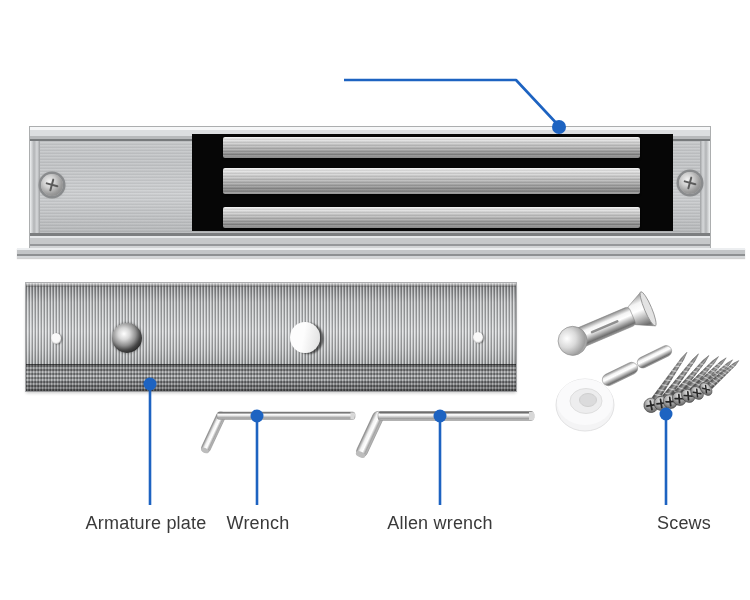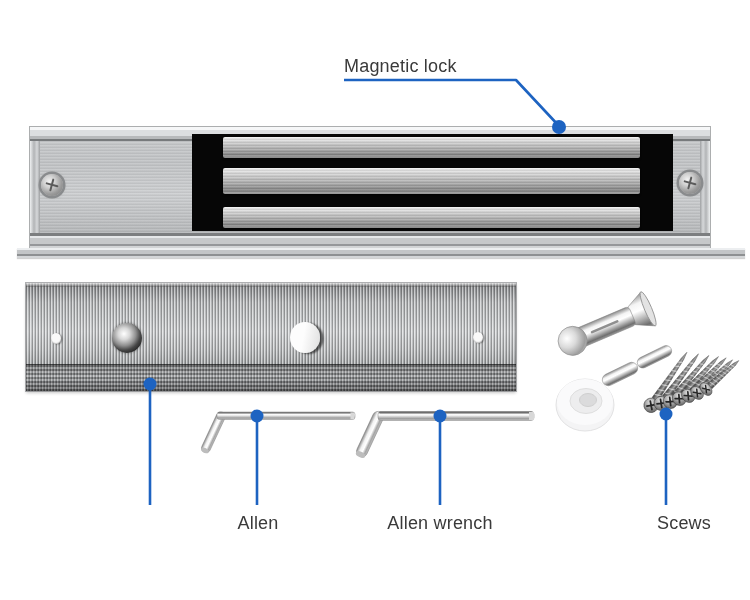--- a/index.html
+++ b/index.html
@@ -244,17 +244,17 @@
     <line class="lead" x1="257" y1="416" x2="257" y2="505"></line>
     <circle class="dot" cx="257" cy="416" r="6.5"></circle>
 
     <line class="lead" x1="440" y1="416" x2="440" y2="505"></line>
     <circle class="dot" cx="440" cy="416" r="6.5"></circle>
 
     <line class="lead" x1="666" y1="414" x2="666" y2="505"></line>
     <circle class="dot" cx="666" cy="414" r="6.5"></circle>
   </svg>
 
-  <div class="label" style="left:344px;top:56px;">Magnetic lock</div>
-  <div class="label centered" style="left:258px;top:513px;">Allen</div>
+  <div class="label centered" style="left:146px;top:513px;">Armature plate</div>
+  <div class="label centered" style="left:258px;top:513px;">Wrench</div>
   <div class="label centered" style="left:440px;top:513px;">Allen wrench</div>
   <div class="label centered" style="left:684px;top:513px;">Scews</div>
 </div>
 
 </body></html>

